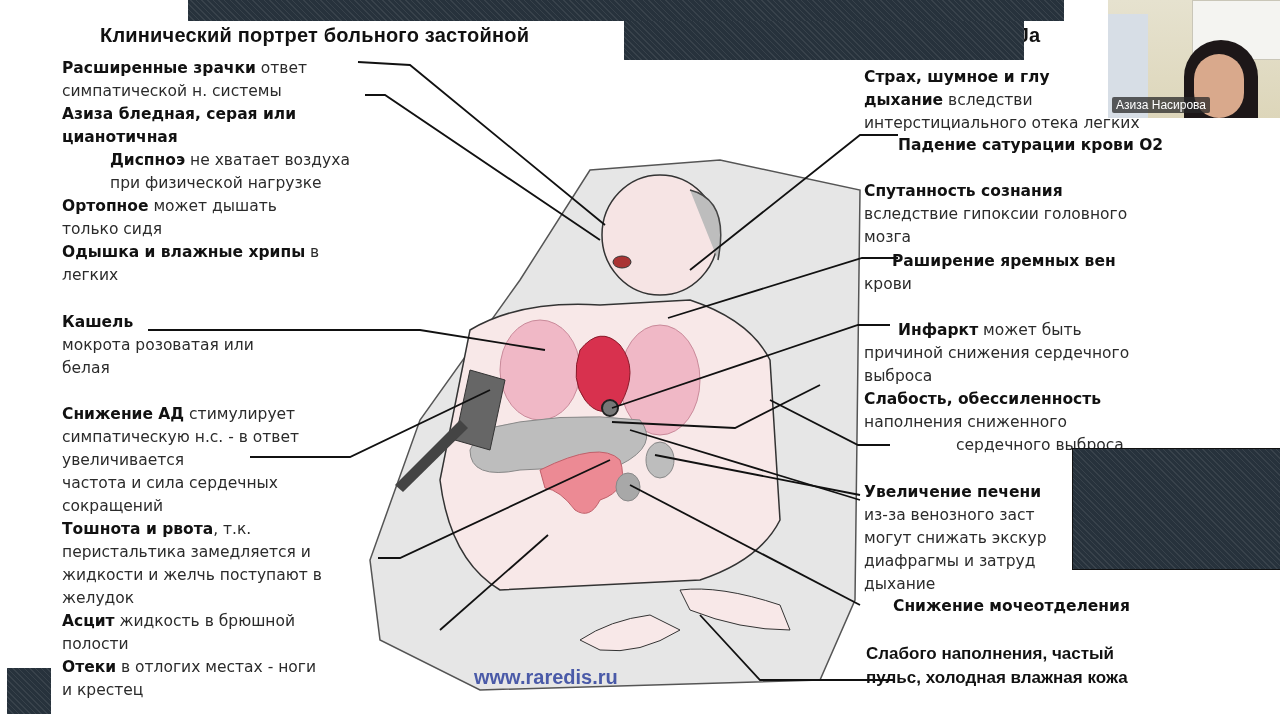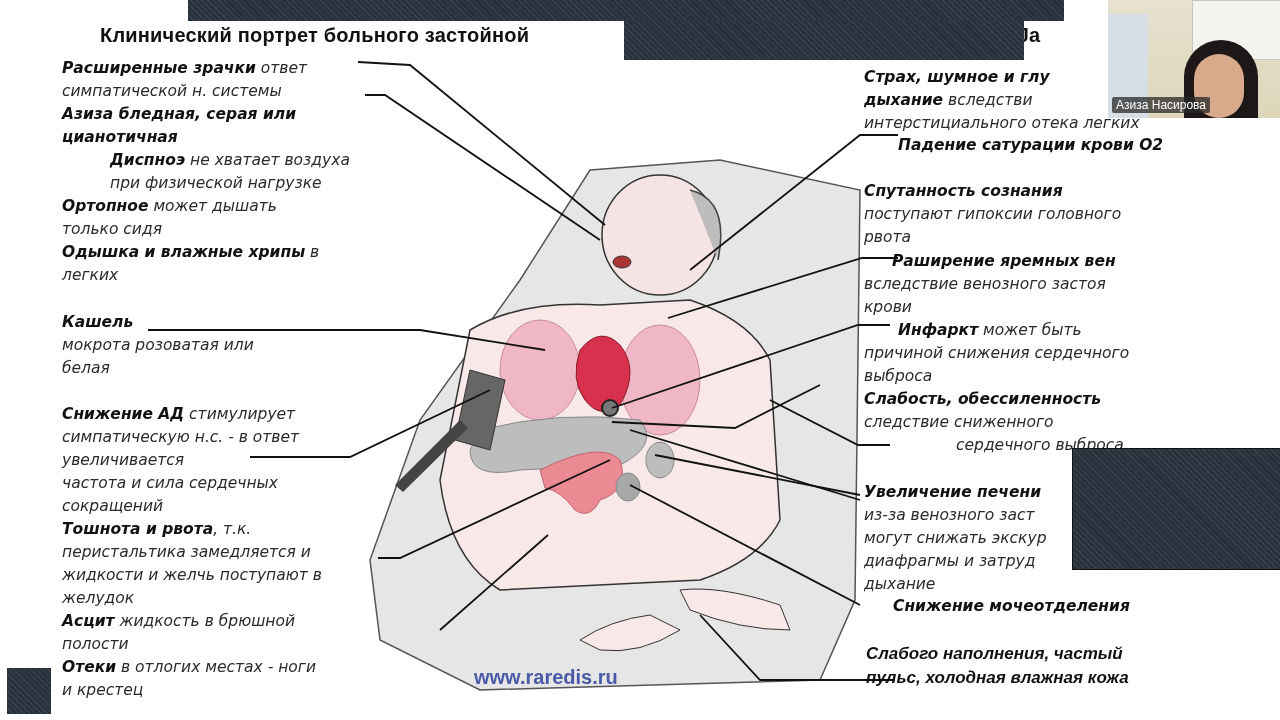--- a/index.html
+++ b/index.html
@@ -7,21 +7,21 @@
          font-family:"DejaVu Sans", sans-serif; color:#1a1a1a; }
   .slide { position:absolute; left:0; top:0; width:1280px; height:588px; background:#fff; }
   .title { position:absolute; left:100px; top:24px; font-family:"Liberation Sans", sans-serif;
            font-weight:bold; font-size:20px; color:#111; white-space:nowrap; letter-spacing:0.2px; }
   .title-tail { position:absolute; left:1000px; top:24px; font-family:"Liberation Sans", sans-serif;
            font-weight:bold; font-size:20px; color:#111; white-space:nowrap; }
   .hatch { position:absolute; background-color:#27323c;
      background-image:repeating-linear-gradient(45deg, rgba(255,255,255,0.08) 0 1px, transparent 1px 4px); }
   .txt { position:absolute; font-size:15.5px; line-height:23px; color:#2b2b2b; white-space:nowrap; }
   .txt b { color:#111; font-weight:bold; }
-  .blk { display:block;font-style:italic; }
+  .blk { display:block; }
   .watermark { position:absolute; left:474px; top:666px; font-family:"Liberation Sans", sans-serif;
                font-size:20px; font-weight:bold; color:#4a5aa8; }
   .pulse { position:absolute; left:866px; top:642px; font-family:"Liberation Sans", sans-serif;
            font-size:17px; line-height:24px; color:#111; font-weight:bold; white-space:nowrap; }
   svg.ill { position:absolute; left:0; top:0; }
   .video { position:absolute; left:1064px; top:0; width:216px; height:118px; overflow:hidden;
            background:linear-gradient(180deg,#e6e2cf 0%, #ddd6ba 100%);margin-left:44px; }
   .video .board { position:absolute; left:84px; top:0; width:128px; height:58px; background:#f4f4f1; border:1px solid #c9c6b8; }
   .video .window { position:absolute; left:0; top:14px; width:40px; height:104px; background:#d7dee6; }
   .video .hair { position:absolute; left:76px; top:40px; width:74px; height:90px; border-radius:40px 40px 10px 10px; background:#1d1718; }
@@ -133,36 +133,35 @@
   <div class="txt" style="left:864px; top:66px;">
     <span class="blk"><b>Страх, шумное и глу</b></span>
     <span class="blk"><b>дыхание</b><span> вследстви</span></span>
     <span class="blk">интерстициального отека легких</span>
   </div>
   <div class="txt" style="left:898px; top:134px;">
     <span class="blk"><b>Падение сатурации крови О2</b></span>
   </div>
   <div class="txt" style="left:864px; top:180px;">
     <span class="blk"><b>Спутанность сознания</b></span>
-    <span class="blk">поступают гипоксии головного</span>
-    <span class="blk">рвота</span>
+    <span class="blk">вследствие гипоксии головного</span>
+    <span class="blk">мозга</span>
   </div>
   <div class="txt" style="left:864px; top:250px;">
     <span class="blk" style="padding-left:28px;"><b>Раширение яремных вен</b></span>
-    <span class="blk">вследствие венозного застоя</span>
     <span class="blk">крови</span>
   </div>
   <div class="txt" style="left:864px; top:319px;">
     <span class="blk" style="padding-left:34px;"><b>Инфаркт</b><span> может быть</span></span>
     <span class="blk">причиной снижения сердечного</span>
     <span class="blk">выброса</span>
   </div>
   <div class="txt" style="left:864px; top:388px;">
     <span class="blk"><b>Слабость, обессиленность</b></span>
-    <span class="blk">следствие сниженного</span>
+    <span class="blk">наполнения сниженного</span>
     <span class="blk" style="padding-left:92px;">сердечного выброса</span>
   </div>
   <div class="txt" style="left:864px; top:481px;">
     <span class="blk"><b>Увеличение печени</b></span>
     <span class="blk">из-за венозного заст</span>
     <span class="blk">могут снижать экскур</span>
     <span class="blk">диафрагмы и затруд</span>
     <span class="blk">дыхание</span>
   </div>
   <div class="txt" style="left:893px; top:595px;">

